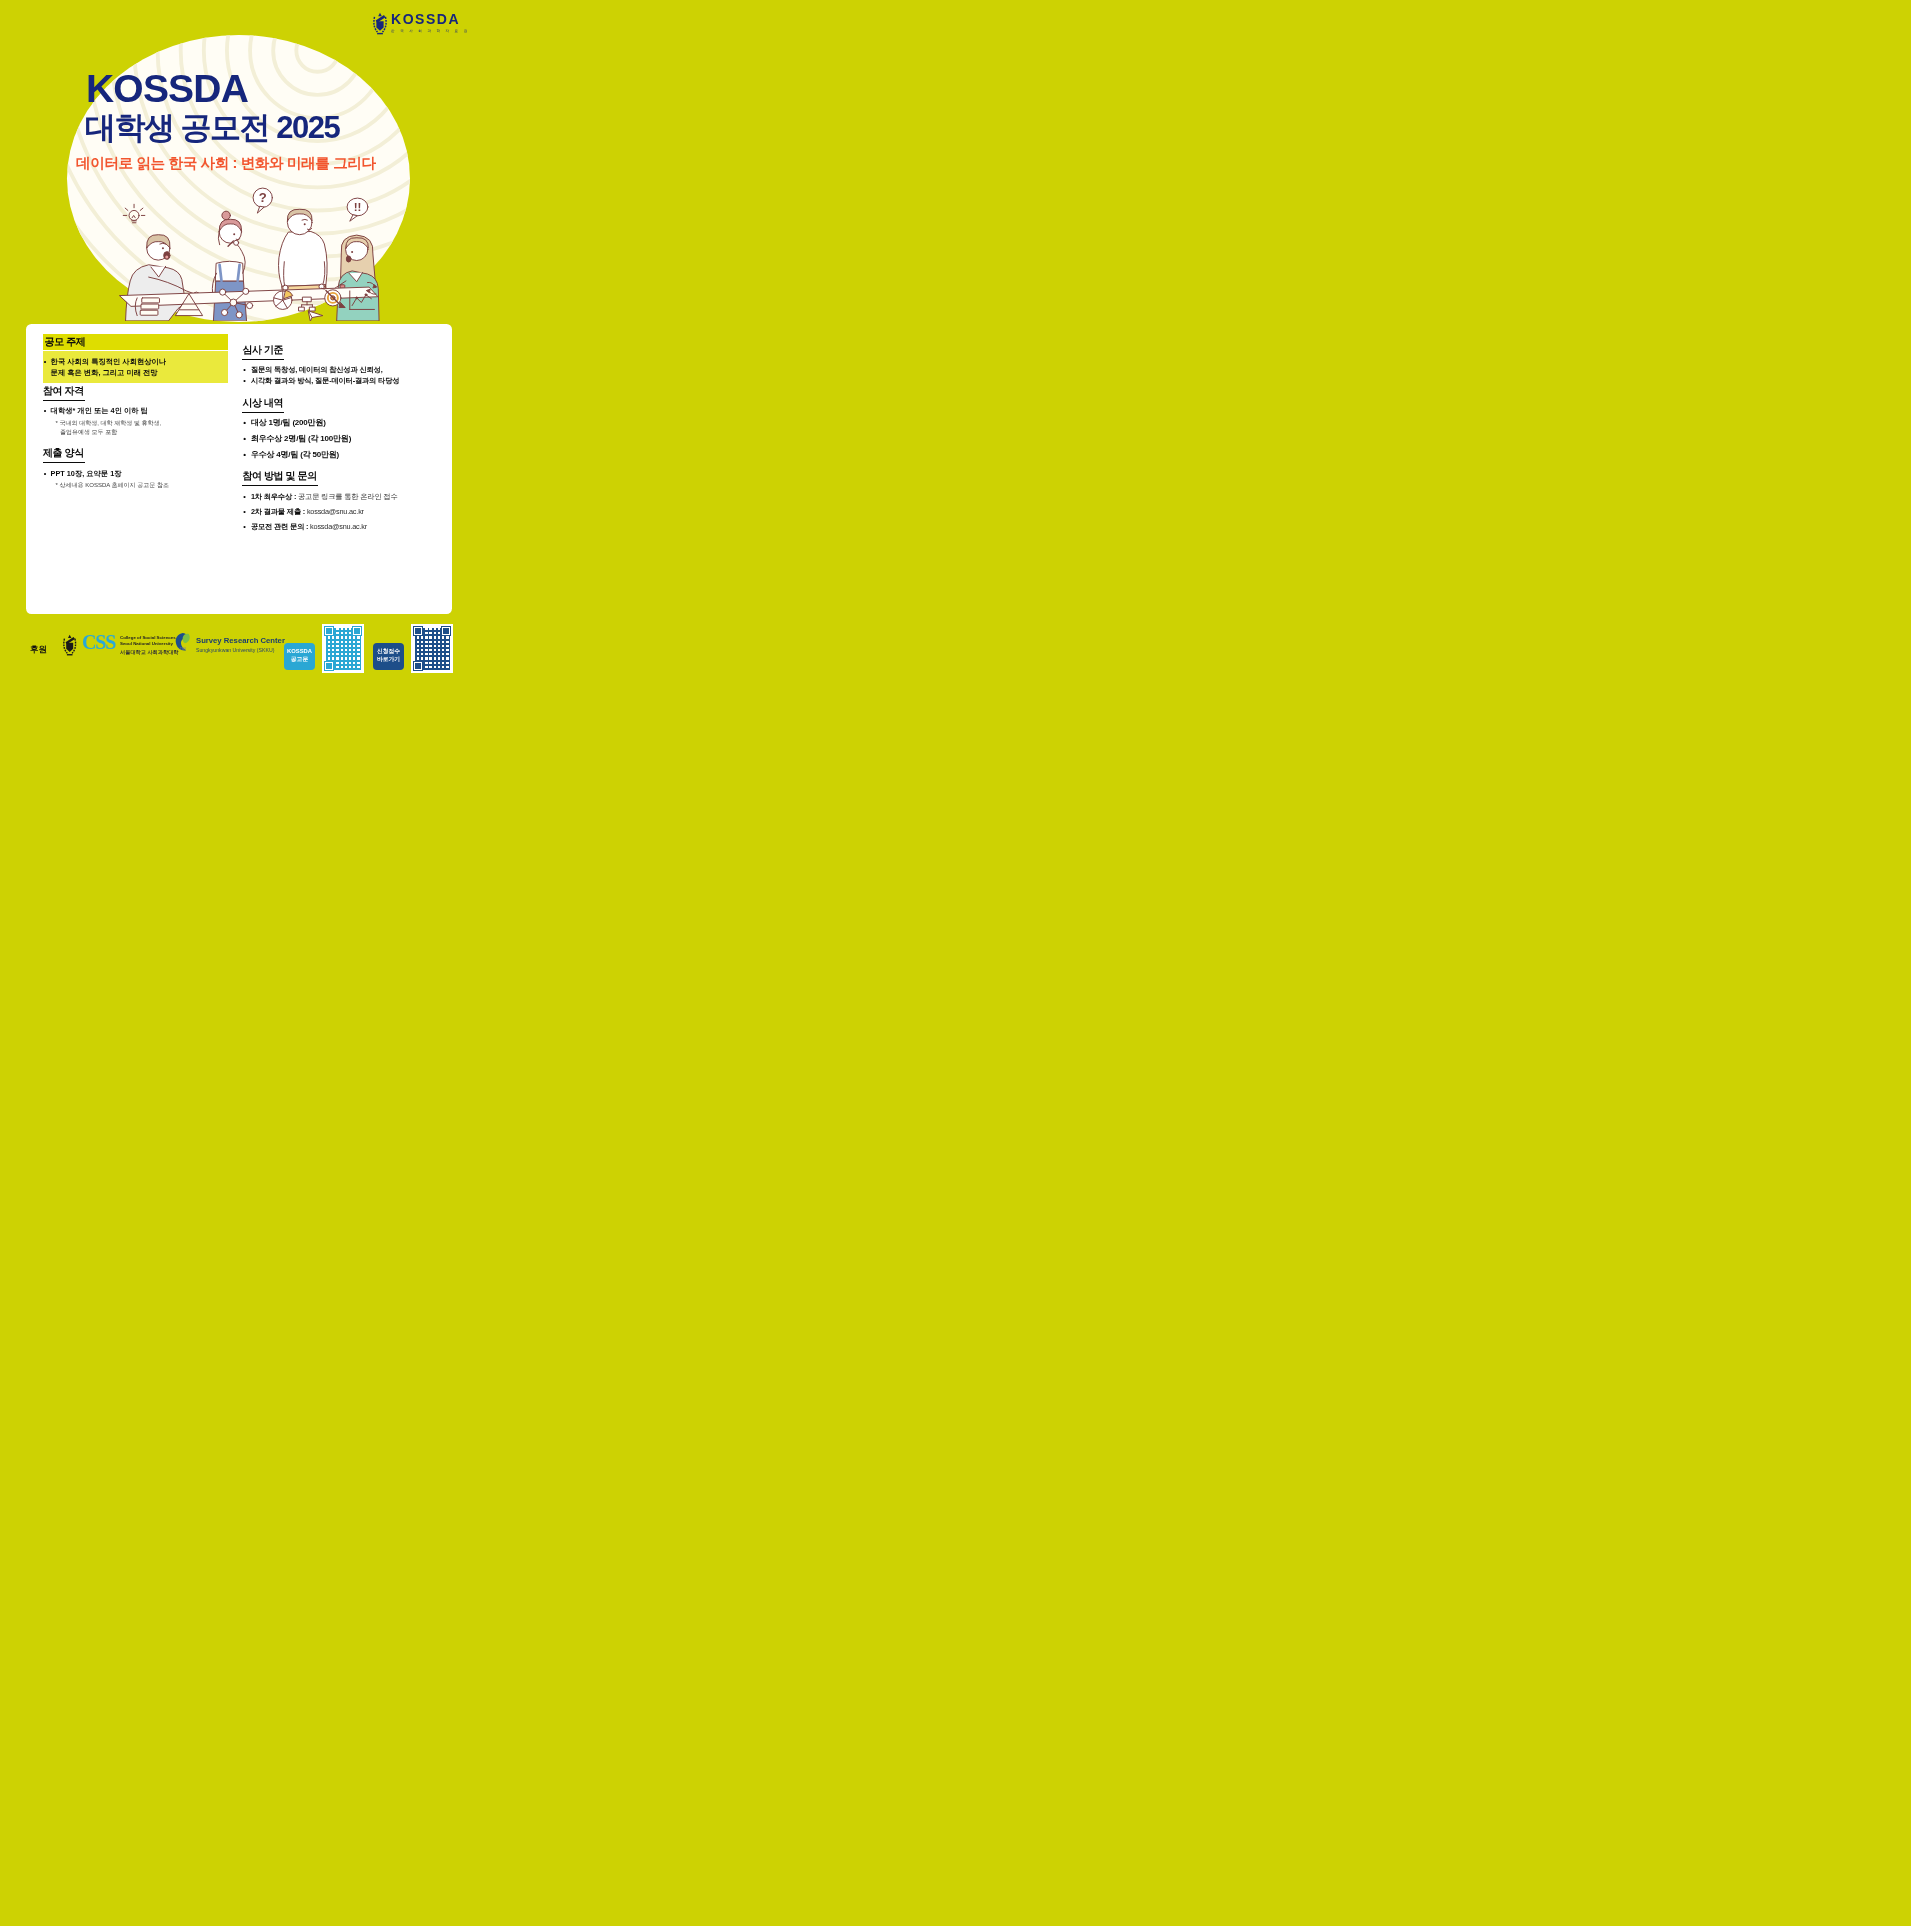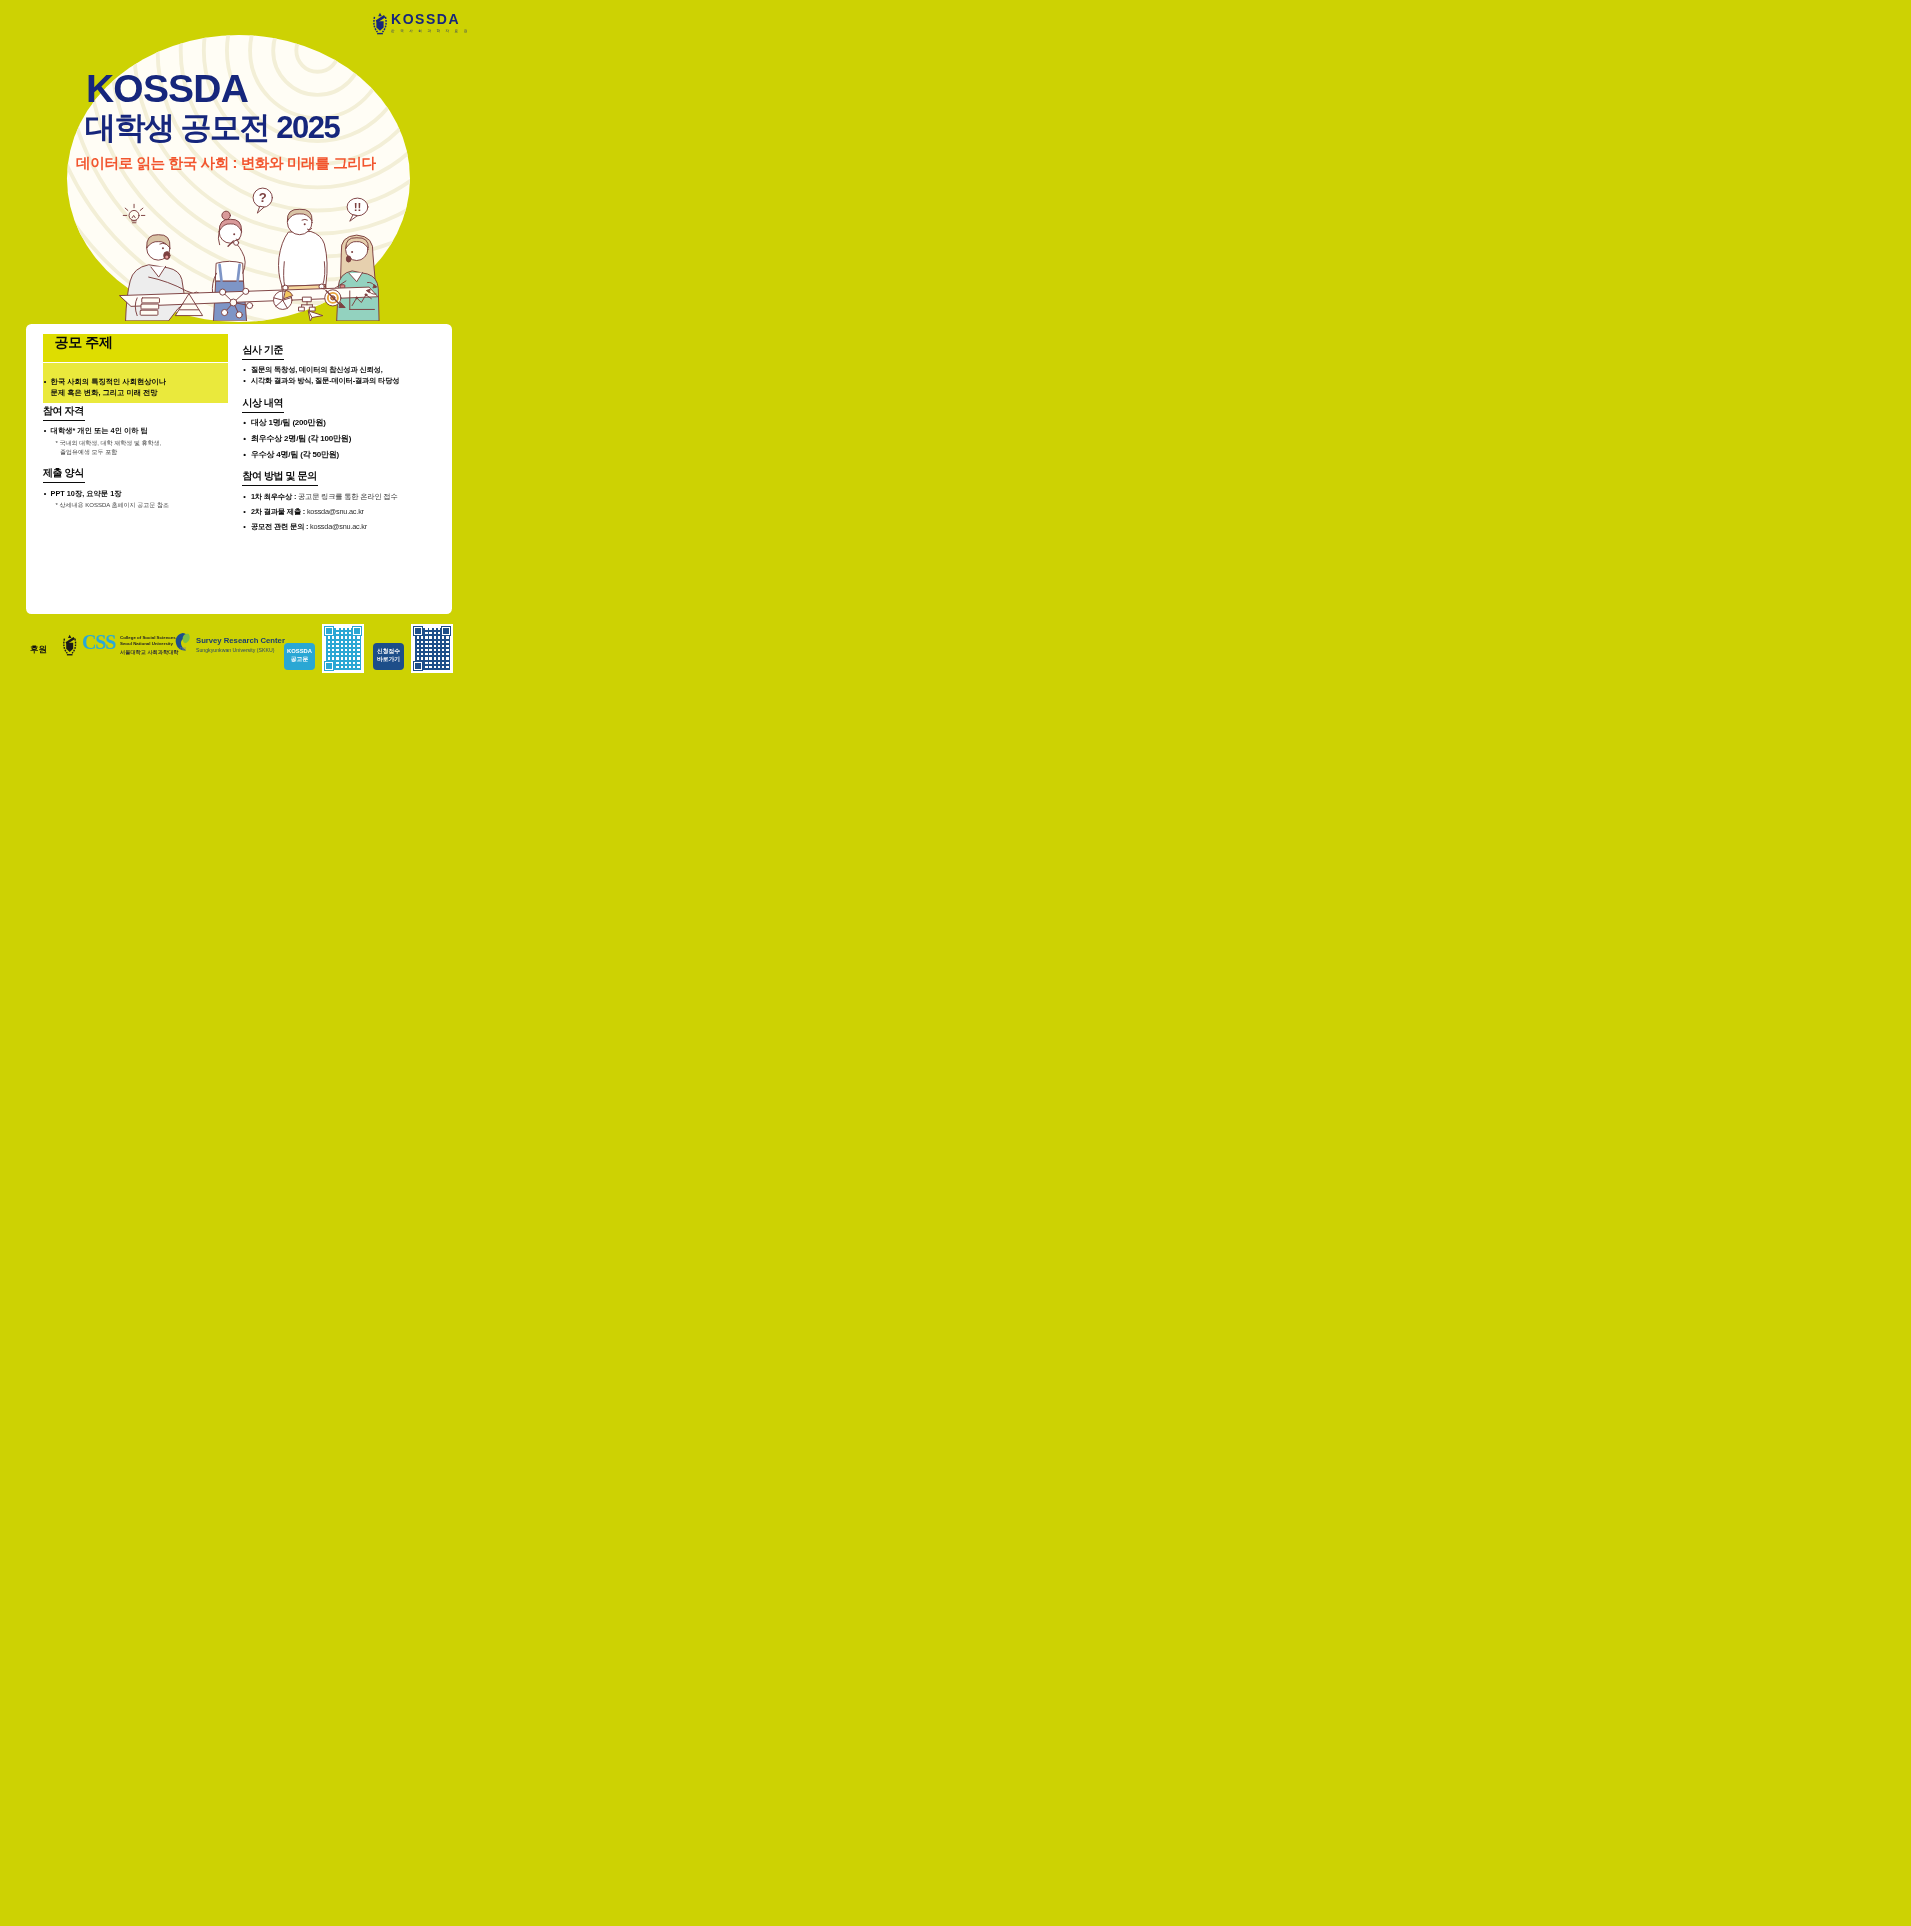--- a/index.html
+++ b/index.html
@@ -17,28 +17,28 @@
   .title2{position:absolute;left:85px;top:112px;font-size:31px;font-weight:bold;
           color:#16267c;letter-spacing:-1.5px;line-height:1;}
   .subtitle{position:absolute;left:76px;top:155px;width:339px;font-size:14.6px;font-weight:bold;
           color:#f2552e;letter-spacing:-0.4px;line-height:17px;}
   .illus{position:absolute;left:110px;top:180px;}
   
   .card{position:absolute;left:26px;top:324px;width:426px;height:290px;
         background:#ffffff;border-radius:5.4px;}
   .col-left{position:absolute;left:16.6px;top:9.6px;width:185px;}
   .col-right{position:absolute;left:216px;top:9.6px;width:208px;}
-  .hbox{background:#dedd00;height:28px;line-height:16px;font-size:14px;font-weight:bold;
-        color:#0b0b0b;padding-left:12px;letter-spacing:-0.4px;}
+  .hbox{background:#dedd00;height:16px;line-height:16px;font-size:10px;font-weight:bold;
+        color:#0b0b0b;padding-left:2px;letter-spacing:-0.4px;}
   .bbox{background:#eae93c;margin-top:1.2px;padding:5px 0 4.6px 0;}
   .sec{margin-top:0;}
   .sec-header{display:inline-block;font-size:10px;font-weight:bold;color:#0b0b0b;
         letter-spacing:-0.4px;border-bottom:1.5px solid #0b0b0b;padding:0 1.2px 3.5px 0.4px;line-height:1.05;}
   .bullet{position:relative;padding-left:8px;font-weight:bold;color:#0c0c0c;
-        font-size:7.3px;line-height:11.2px;margin-top:8px;}
+        font-size:7.3px;line-height:11.2px;}
   .bullet::before{content:"\2022";position:absolute;left:1.2px;}
   .cont{padding-left:8px;font-weight:bold;color:#0c0c0c;font-size:7.3px;line-height:11.2px;}
   .note{padding-left:13px;color:#3d3d3d;font-size:6px;line-height:9.6px;}
   .note.first{position:relative;}
   .r-bullet{position:relative;padding-left:8.9px;font-weight:bold;color:#0c0c0c;
         font-size:8px;line-height:11.2px;letter-spacing:-0.2px;}
   .r-bullet::before{content:"\2022";position:absolute;left:1.2px;}
   .r-bullet .val{font-weight:normal;color:#2e2e2e;}
   .r-bullet.small{font-size:7.3px;}
   .mt10{margin-top:3.9px}.mt12{margin-top:4.6px}.mt16{margin-top:6.2px}

